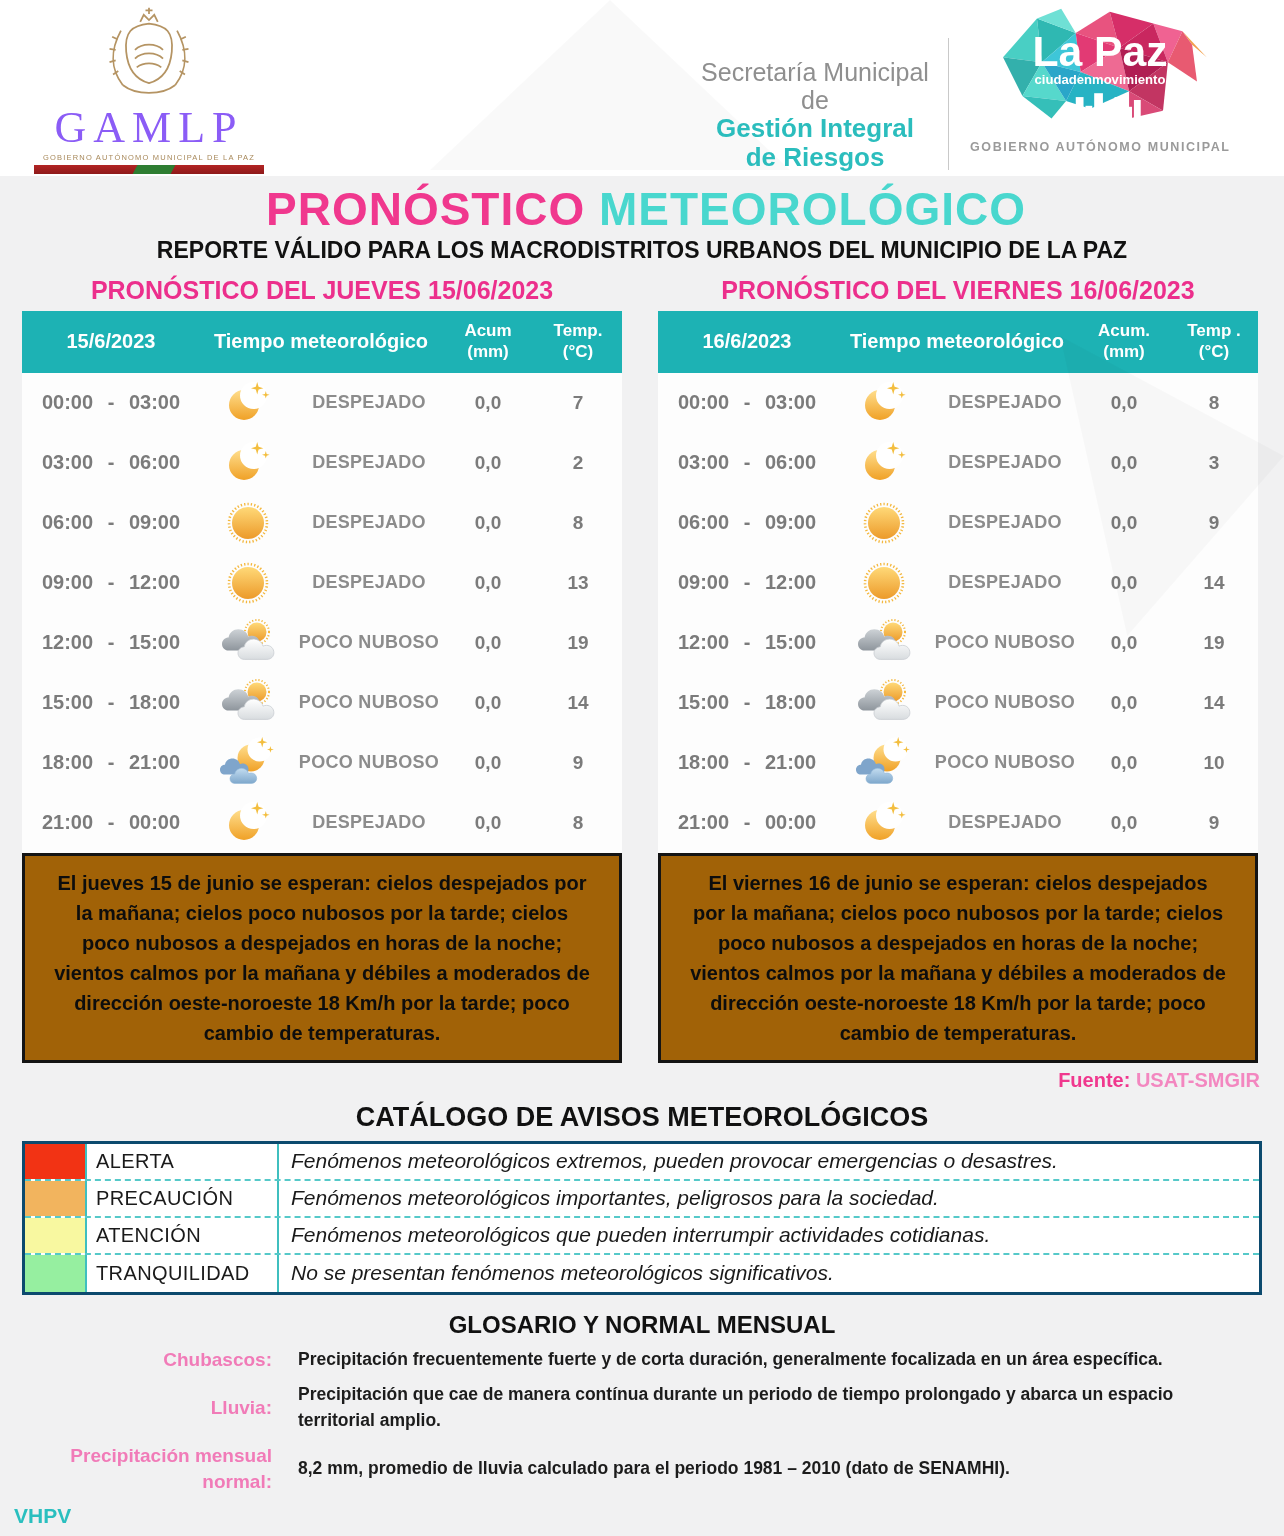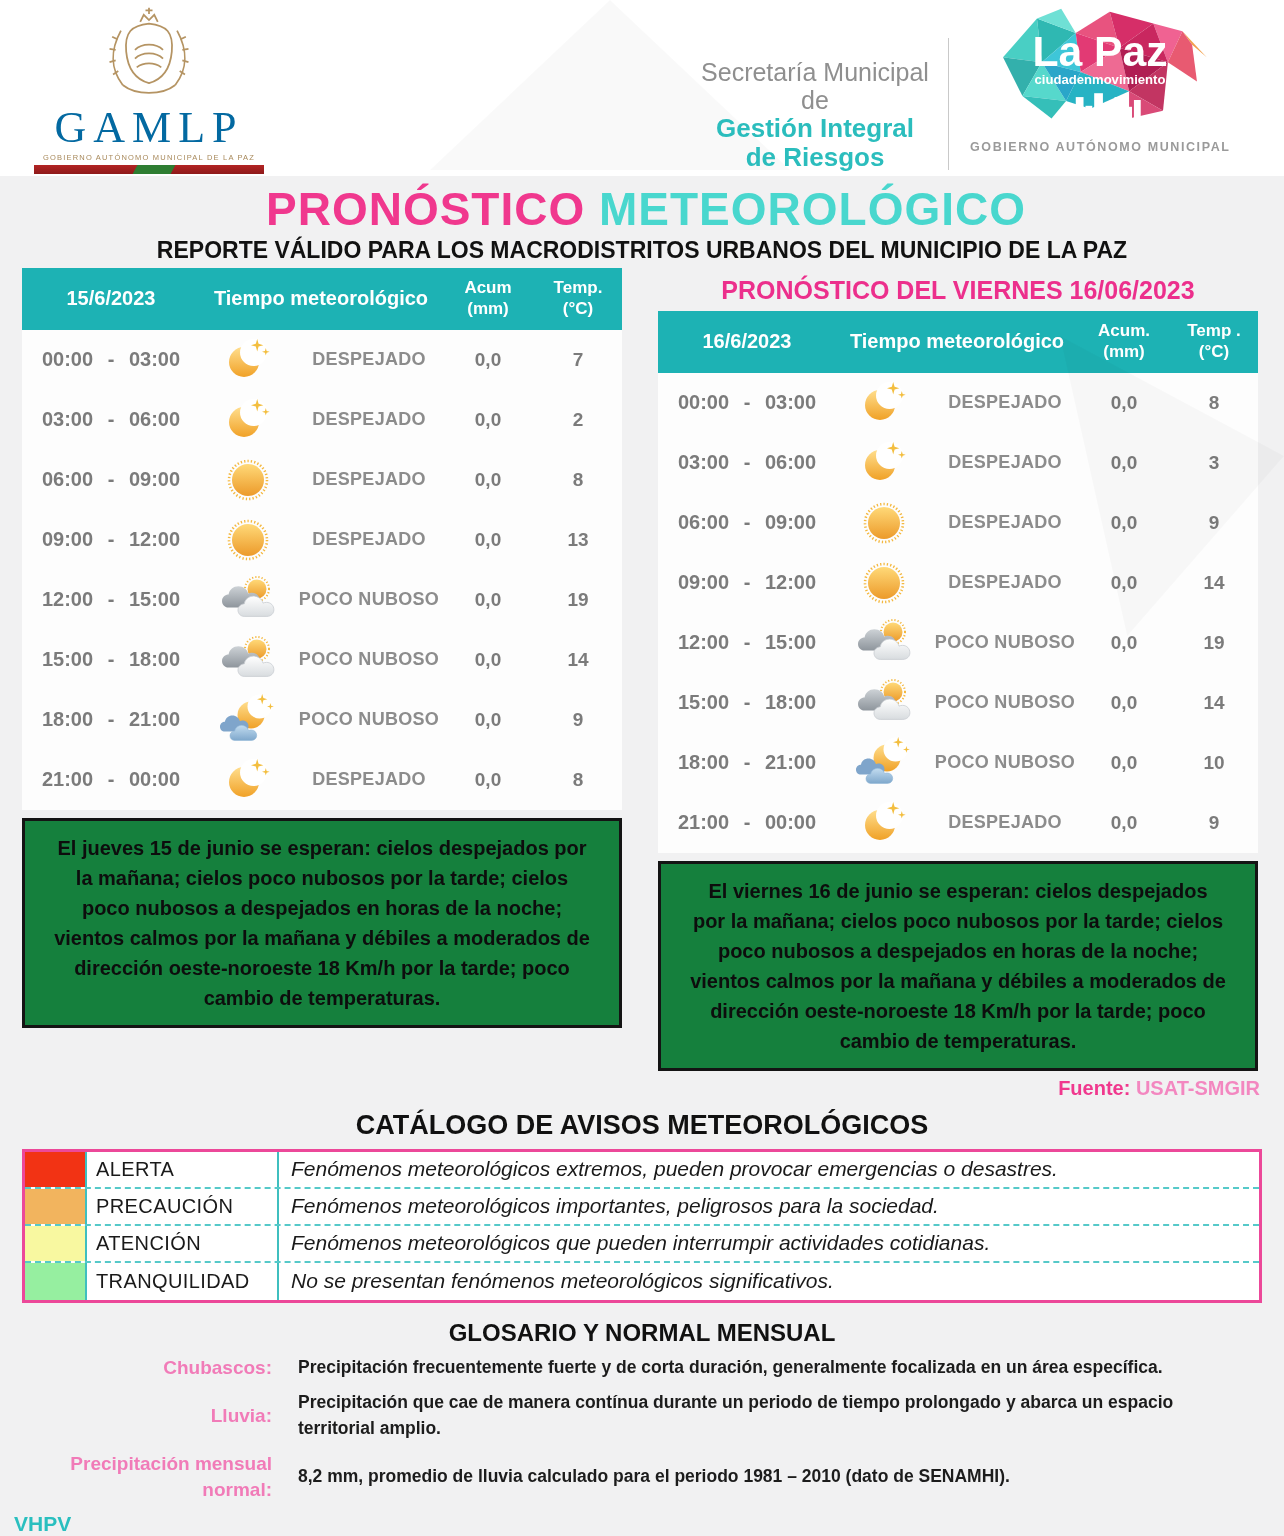--- a/index.html
+++ b/index.html
@@ -7,21 +7,21 @@
   .page { width:1284px; height:1536px; position:relative; }
 
   
   .header { position:relative; height:176px; background:#fff; }
   .deco-poly { position:absolute; background:rgba(0,0,0,0.025); }
   .deco-1 { left:430px; top:0; width:360px; height:170px; clip-path:polygon(50% 0,100% 100%,0 100%); }
   .deco-2 { left:1060px; top:160px; width:224px; height:300px; clip-path:polygon(0 0,100% 40%,30% 100%); }
 
   .gamlp { position:absolute; left:34px; top:6px; width:230px; text-align:center; }
   .gamlp-crest { display:block; margin:0 auto; }
-  .gamlp-acr { font-family:"Liberation Serif", serif; font-size:44px; color:#0369a1; letter-spacing:7px; line-height:1; }
+  .gamlp-acr { font-family:"Liberation Serif", serif; font-size:44px; color:#8b5cf6; letter-spacing:7px; line-height:1; }
   .gamlp-sub { font-size:7.5px; color:#a8895b; letter-spacing:1.2px; margin-top:3px; white-space:nowrap; }
   .gamlp-ribbon { position:relative; height:9px; background:linear-gradient(#b32424,#8e1a1a); margin-top:3px; }
   .gamlp-ribbon-green { position:absolute; left:44%; top:0; width:38px; height:9px; background:#2e7d32; transform:skewX(-28deg); }
 
   .secretaria { position:absolute; left:700px; top:58px; width:230px; text-align:center; line-height:1.12; }
   .secretaria .l1 { color:#8f8f8f; font-size:25px; }
   .secretaria .l2, .secretaria .l3 { color:#2bbdbd; font-size:26px; font-weight:bold; }
 
   .hdr-divider { position:absolute; left:948px; top:38px; width:1px; height:132px; background:#c9c9c9; }
 
@@ -44,28 +44,28 @@
   .wx-head { display:grid; grid-template-columns:178px 96px 1fr 92px 88px; background:#1db2b4; color:#fff; height:62px; align-items:center; font-weight:bold; }
   .wx-head .h-date { grid-column:1; text-align:center; font-size:20px; }
   .wx-head .h-weather { grid-column:2 / span 2; text-align:center; font-size:20px; }
   .wx-head .h-two { text-align:center; font-size:17px; line-height:1.2; }
   .wx-row { display:grid; grid-template-columns:178px 96px 1fr 92px 88px; height:60px; align-items:center; }
   .wx-time { text-align:center; color:#7b7b7b; font-size:20px; font-weight:600; word-spacing:9px; }
   .wx-icon { display:flex; justify-content:center; align-items:center; }
   .wx-cond { text-align:center; color:#8c8c8c; font-size:18px; font-weight:bold; letter-spacing:0.3px; }
   .wx-acum, .wx-temp { text-align:center; color:#7b7b7b; font-size:19px; font-weight:600; }
 
-  .summary-box { margin-top:8px; border:3px solid #141414; background:#15803d; padding:12px 29px; text-align:center; font-size:20px; font-weight:bold; color:#0d0d0d; line-height:1.5; }
+  .summary-box { margin-top:0; border:3px solid #141414; background:#a16207; padding:12px 29px; text-align:center; font-size:20px; font-weight:bold; color:#0d0d0d; line-height:1.5; }
 
   .fuente { text-align:right; padding:6px 24px 0 0; font-size:20px; font-weight:bold; }
   .fuente .fl { color:#f0388e; }
   .fuente .fv { color:#f387c0; }
 
   .catalog-title { text-align:center; font-size:27px; font-weight:bold; color:#111; padding:10px 0 8px 0; }
-  .catalog { margin:0 22px; border:3px solid #ec4899; background:#fff; }
+  .catalog { margin:0 22px; border:3px solid #0c4a6e; background:#fff; }
   .cat-row { display:grid; grid-template-columns:62px 192px 1fr; height:37px; align-items:stretch; border-bottom:2px dashed #55c9c9; }
   .cat-row:last-child { border-bottom:none; }
   .cat-swatch { border-right:2px solid #3fbfbf; }
   .cat-label { border-right:2px solid #3fbfbf; display:flex; align-items:center; padding-left:9px; font-size:20px; color:#1a1a1a; letter-spacing:0.4px; }
   .cat-desc { display:flex; align-items:center; padding-left:12px; font-size:21px; font-style:italic; font-weight:500; color:#1a1a1a; }
 
   .glossary-title { text-align:center; font-size:24px; font-weight:bold; color:#111; padding:16px 0 8px 0; }
   .gloss-row { display:grid; grid-template-columns:252px 1fr; gap:26px; margin:0 36px 10px 20px; align-items:center; }
   .gloss-term { text-align:right; color:#f17bb8; font-size:19px; font-weight:bold; line-height:1.35; }
   .gloss-def { color:#1c1c1c; font-size:17.5px; font-weight:bold; line-height:1.45; }
@@ -184,20 +184,21 @@
     <div class="deco-poly deco-2"></div>
 
     <div class="main-title">
       <span class="t1">PRONÓSTICO</span><span class="t2"> METEOROLÓGICO</span>
     </div>
     <div class="report-subtitle">REPORTE VÁLIDO PARA LOS MACRODISTRITOS URBANOS DEL MUNICIPIO DE LA PAZ</div>
 
     <div class="columns">
 
       <section class="fcol">
+        <h3 class="fcol-title">PRONÓSTICO DEL JUEVES 15/06/2023</h3>
         <div class="wx-table">
           <div class="wx-head">
             <span class="h-date">15/6/2023</span>
             <span class="h-weather">Tiempo meteorológico</span>
             <span class="h-two"><span>Acum</span><br><span>(mm)</span></span>
             <span class="h-two"><span>Temp.</span><br><span>(°C)</span></span>
           </div>
           <div class="wx-body">
               <div class="wx-row">
     <span class="wx-time">00:00 - 03:00</span>

